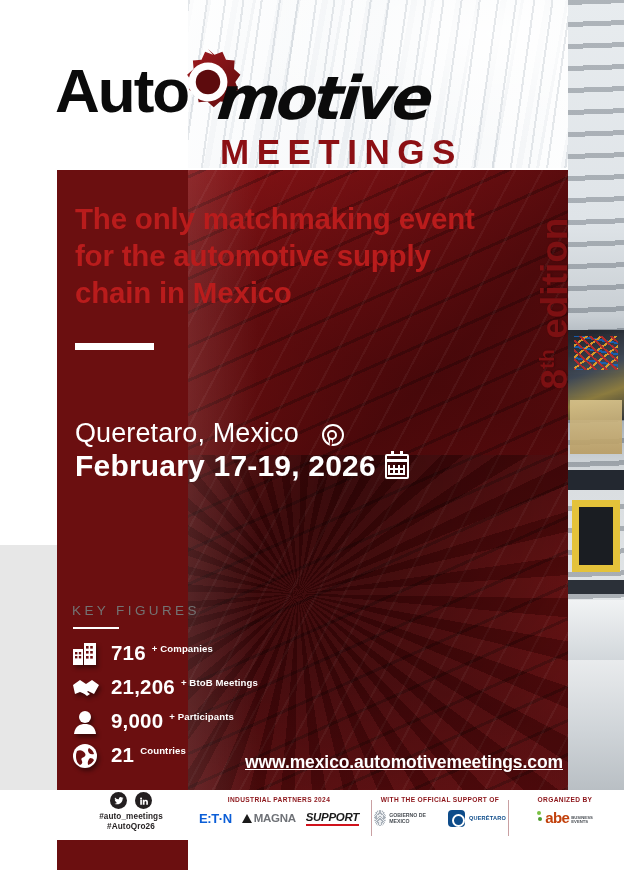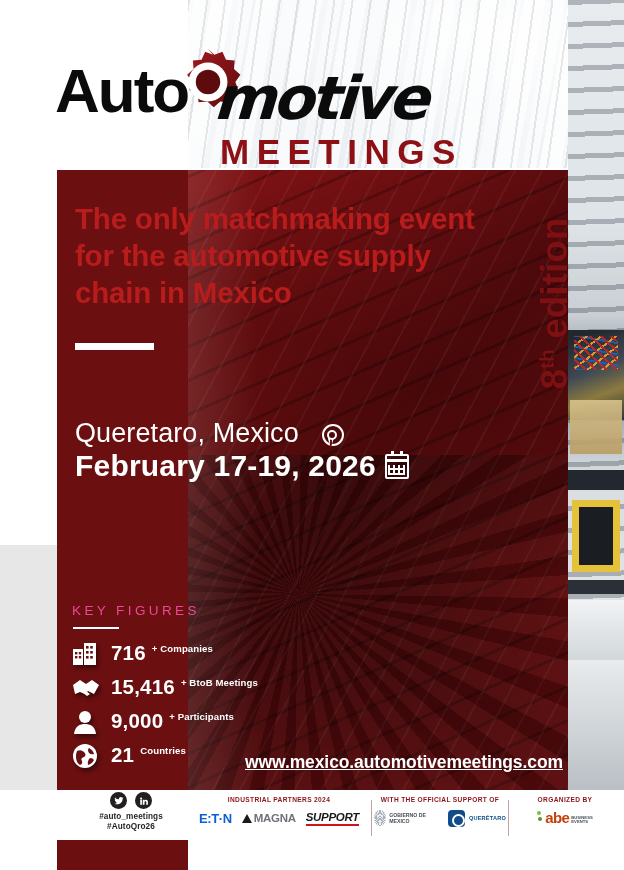--- a/index.html
+++ b/index.html
@@ -142,21 +142,21 @@
     content:""; position:absolute; left:1.5px; top:9px; right:1.5px; bottom:1.5px;
     background:
       repeating-linear-gradient(90deg,#fff 0 2.2px, transparent 2.2px 5px),
       repeating-linear-gradient(0deg,#fff 0 2.2px, transparent 2.2px 5px);
   }
   .cal-nub{ position:absolute; top:-5px; width:3px; height:5px; background:#fff;}
   .cal-nub.l{ left:4px;} .cal-nub.r{ right:4px;}
 
   
   .kf{ position:absolute; left:72px; top:603px; z-index:6; color:#fff; }
-  .kf-title{ font-size:13.5px; letter-spacing:3.4px; font-weight:normal; color:#ec4899;}
+  .kf-title{ font-size:13.5px; letter-spacing:3.4px; font-weight:normal; color:#737373;}
   .kf-rule{ width:46px; height:1.6px; background:#fff; margin:9px 0 12px 1px;}
   .kf-row{ display:flex; align-items:flex-start; height:31px; margin-bottom:3px;}
   .kf-ico{ width:28px; height:26px; margin-right:11px; flex:0 0 auto; position:relative;
            filter: drop-shadow(2px 3px 2px rgba(0,0,0,.45)); }
   .kf-num{ font-size:20.5px; font-weight:bold; letter-spacing:.2px; }
   .kf-lbl{ font-size:9.6px; font-weight:bold; margin-left:6px; position:relative; top:2px; letter-spacing:.1px;}
 
   
   .website{
     position:absolute; left:245px; top:752px; z-index:6;
@@ -320,21 +320,21 @@
 
     <div class="kf-row">
       <span class="kf-ico">
         <svg viewBox="0 0 28 26" width="28" height="26">
             <g fill="#fff">
           <path d="M1 10 L8 5 L14 9 L20 5 L27 10 L22 19 L16 16 L13 19 L8 17 L3 19 Z"></path>
           <path d="M9 12 L14 16 L18 19 L15 21 L10 17 Z"></path>
         </g>
           </svg>
       </span>
-      <span class="kf-num">15,416</span>
+      <span class="kf-num">21,206</span>
       <span class="kf-lbl">+ BtoB Meetings</span>
     </div>
 
     <div class="kf-row">
       <span class="kf-ico">
         <svg viewBox="0 0 28 26" width="28" height="26">
             <g fill="#fff">
           <circle cx="13" cy="8" r="6"></circle>
           <path d="M2 25 C3 17 8 15 13 15 C18 15 23 17 24 25 Z"></path>
         </g>

